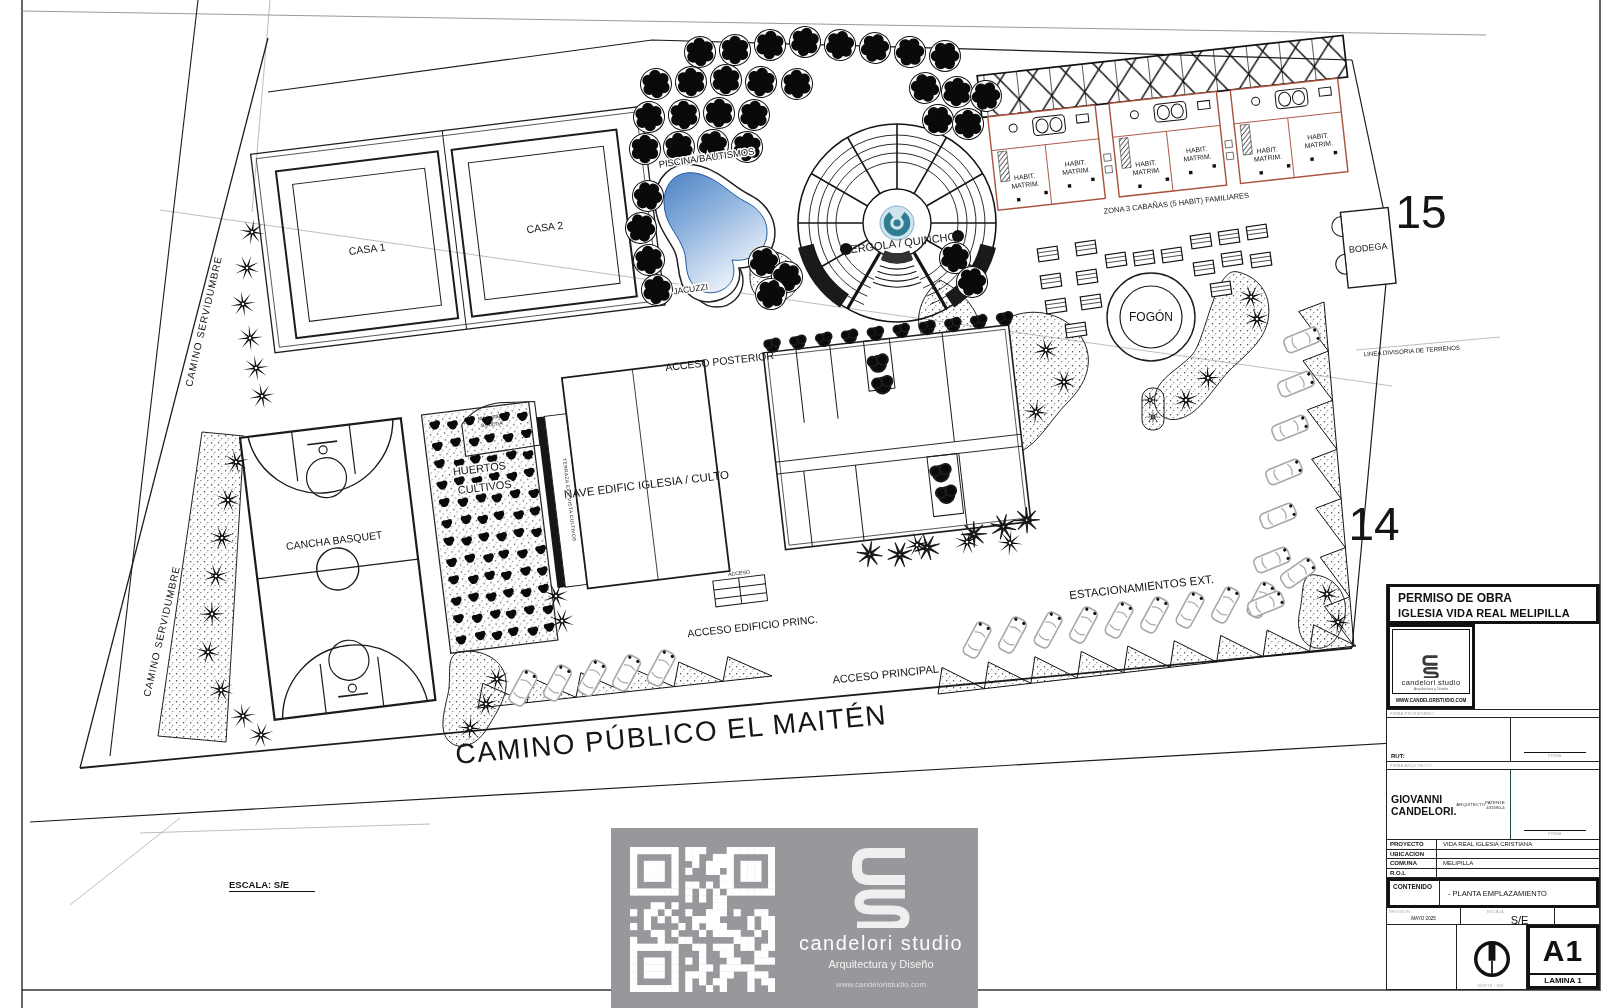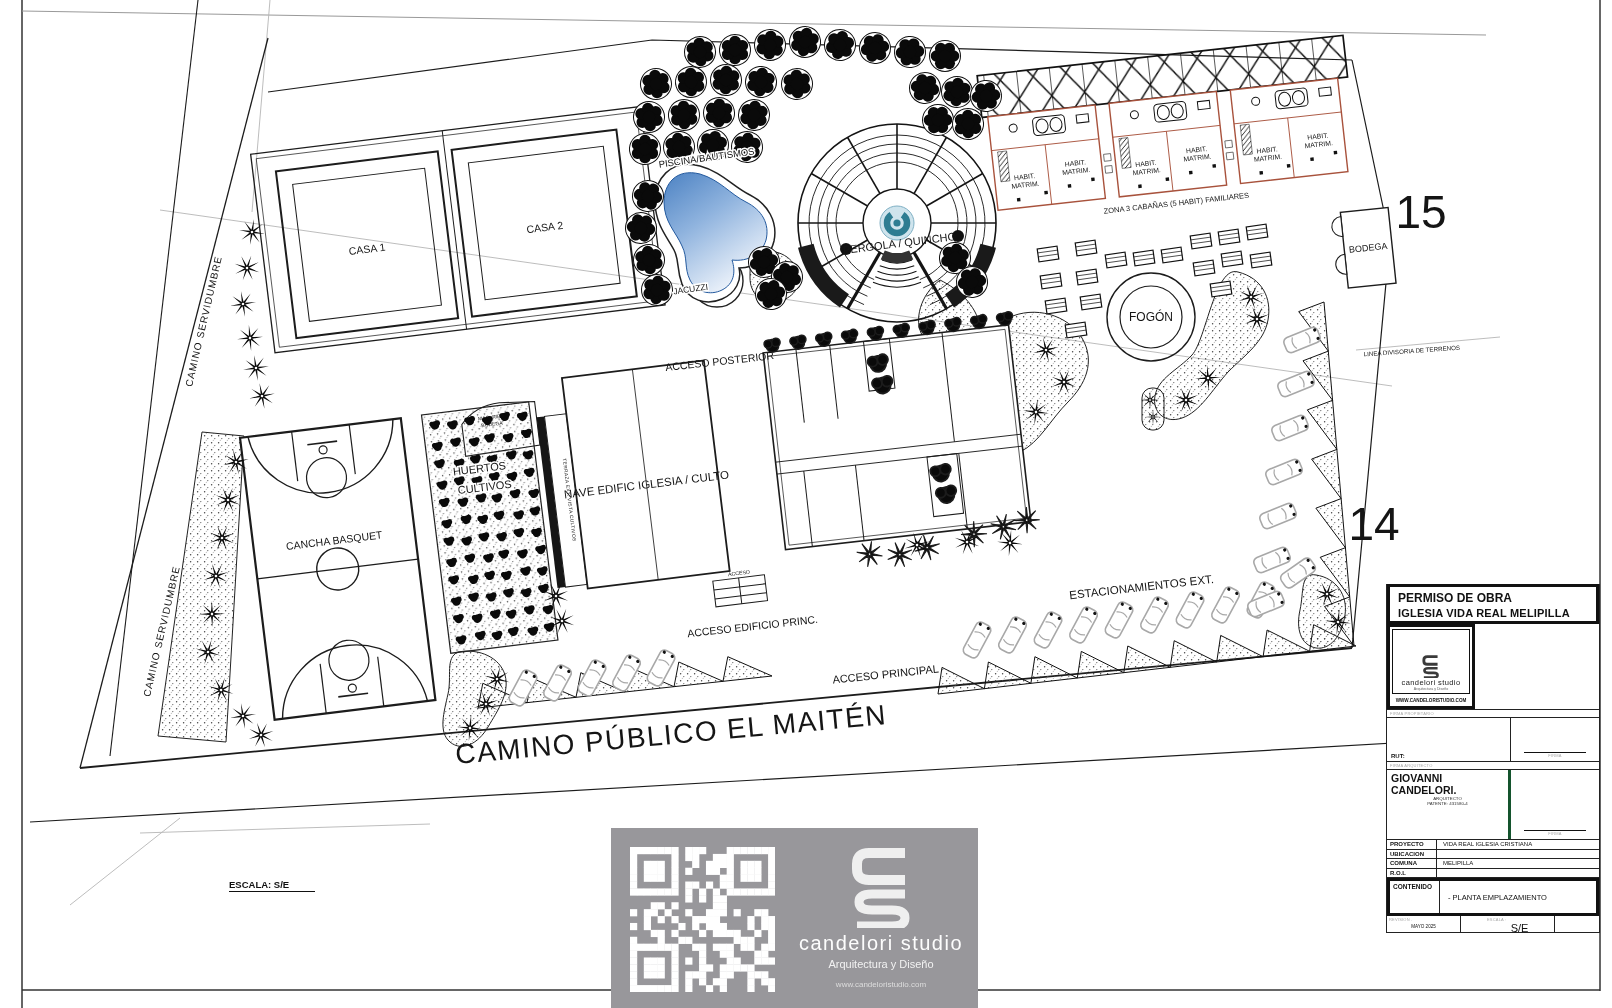--- a/index.html
+++ b/index.html
@@ -27,27 +27,27 @@
   .logobox .nm{font-size:7.5px;color:#222;letter-spacing:.4px;}
   .logobox .tg{font-size:3.6px;color:#666;}
   .weburl{font-size:4.6px;font-weight:bold;text-align:center;padding:2px 0 3px;}
   .thinrow{height:8px;padding:1px 3px;}
   .sigbox{height:44px;}
   .sig-l{flex:1;padding:2px 4px;display:flex;flex-direction:column;justify-content:flex-end;border-right:1px solid #222;}
   .rutlbl{font-size:6px;font-weight:bold;}
   .sig-r{width:88px;display:flex;flex-direction:column;justify-content:flex-end;align-items:center;padding-bottom:3px;}
   .sigline{width:62px;border-top:1px solid #111;text-align:center;}
   .arqbox{height:70px;}
-  .arq-l{flex:1;padding:2px 4px;display:flex;flex-direction:column;justify-content:flex-start;border-right:3px solid #14532d;align-items:center;}
+  .arq-l{flex:1;padding:2px 4px;display:flex;flex-direction:row;justify-content:flex-start;border-right:1px solid #14532d;align-items:center;}
   .arq-l .nm{font-size:10.5px;font-weight:bold;}
   .arq-l .s{font-size:4.4px;color:#333;text-align:center;}
   .tbl-row{display:flex;height:9.5px;border-bottom:1px solid #222;align-items:center;}
   .tbl-lab{width:50px;font-weight:bold;font-size:6px;padding-left:3px;border-right:1px solid #222;height:100%;display:flex;align-items:center;}
   .tbl-val{flex:1;font-size:6px;padding-left:6px;}
-  .contenido{height:38px;display:flex;}
+  .contenido{height:30px;display:flex;}
   .cont-lab{width:50px;border-right:1px solid #222;font-weight:bold;font-size:6.5px;padding:2px 0 0 3px;}
   .cont-val{flex:1;font-size:7.5px;display:flex;align-items:center;padding-left:8px;}
   .revrow{display:flex;height:17px;gap:24px;}
   .revc{border-right:1px solid #222;padding:1px 2px;}
   .botrow{display:flex;height:65px;border-bottom:1px solid #222;}
   .northc{width:70px;border-right:1px solid #222;display:flex;flex-direction:column;align-items:center;justify-content:flex-end;}
   .a1box{flex:1;border:3px solid #111;display:flex;flex-direction:column;}
   .a1{flex:1;display:flex;align-items:center;justify-content:center;font-size:30px;font-weight:bold;letter-spacing:1px;}
   .lam{border-top:2px solid #111;text-align:center;font-size:8px;font-weight:bold;padding:1px 0;}
   
@@ -889,15 +889,30 @@
     <div class="revc" style="width:74px">
       <div class="cap">REVISION .</div>
       <div style="font-size:4.6px;text-align:center;margin-top:2px">MAYO 2025</div>
     </div>
     <div class="revc" style="width:70px">
       <div class="cap">ESCALA :</div>
       <div style="font-size:11px;text-align:center">S/E</div>
     </div>
     <div style="flex:1"></div>
   </div>
+  <div class="botrow">
+    <div style="width:70px;border-right:1px solid #222"></div>
+    <div class="northc">
+      <svg width="52" height="48" viewBox="0 0 60 56">
+        <circle cx="30" cy="28" r="19" fill="none" stroke="#111" stroke-width="4"></circle>
+        <rect x="26" y="8" width="8" height="22" fill="#111"></rect>
+        <line x1="30" y1="30" x2="30" y2="47" stroke="#111" stroke-width="2"></line>
+      </svg>
+      <div class="cap" style="padding-bottom:1px">NORTE : IND.</div>
+    </div>
+    <div class="a1box">
+      <div class="a1">A1</div>
+      <div class="lam">LAMINA 1</div>
+    </div>
+  </div>
 </div>
 
 </div>
 
 </body></html>

